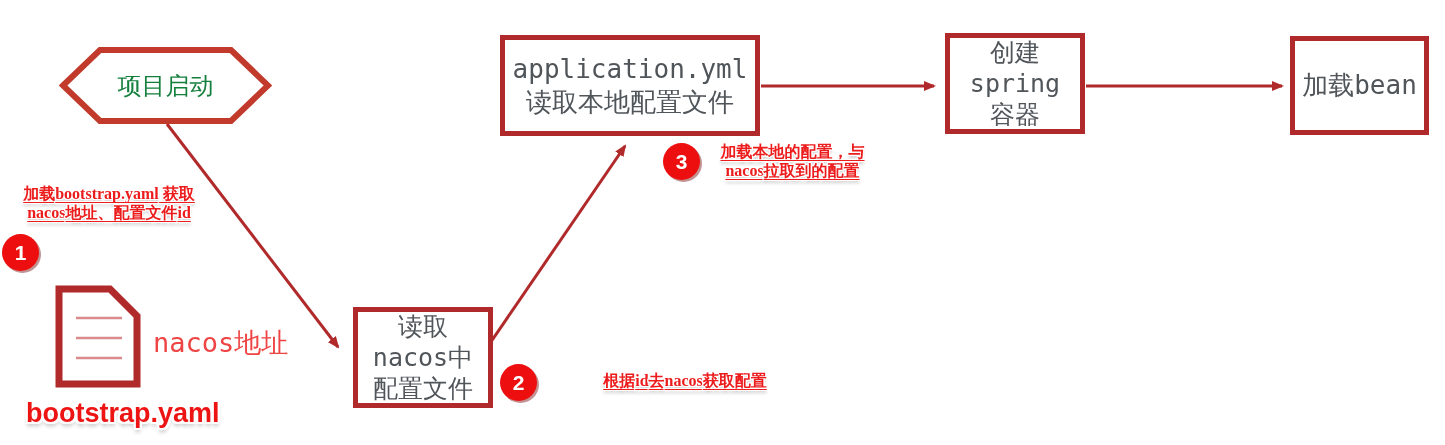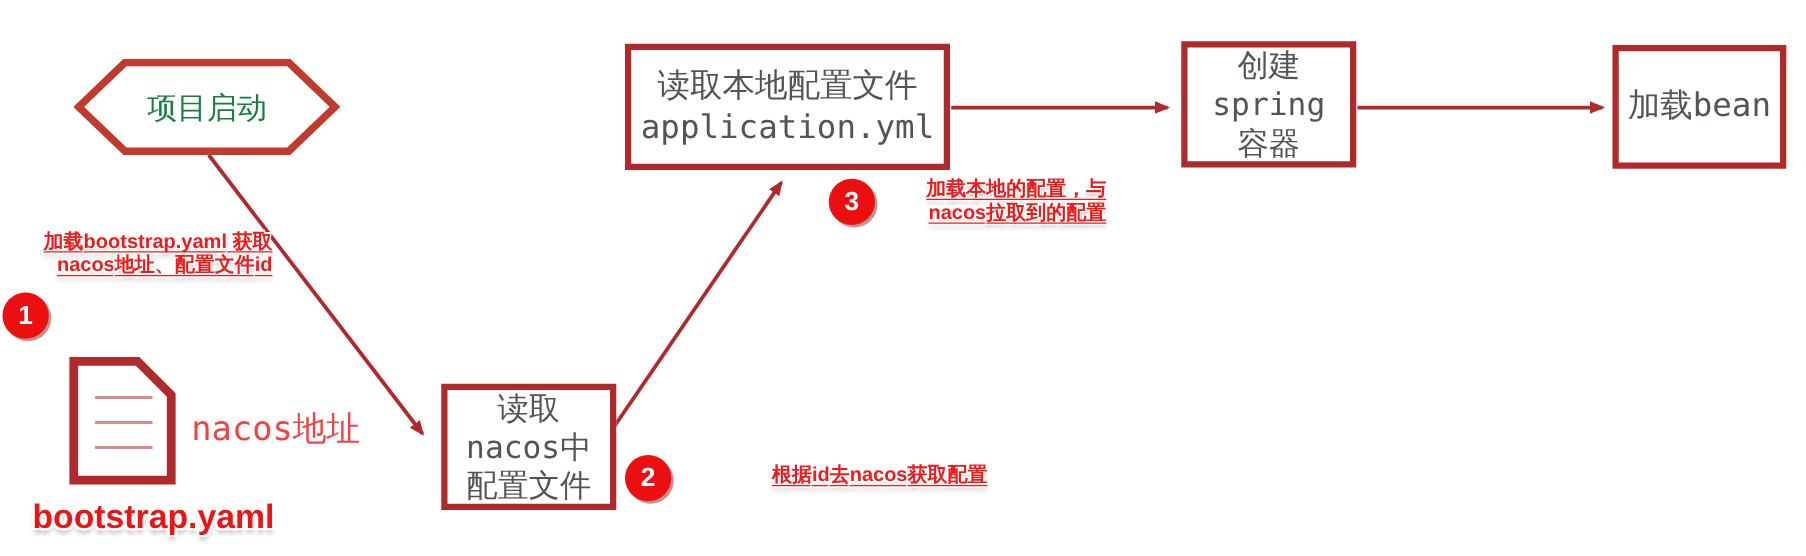--- a/index.html
+++ b/index.html
@@ -58,22 +58,22 @@
     font-family:"Liberation Sans",sans-serif;font-weight:700;font-size:21px;
     display:flex;align-items:center;justify-content:center;
     box-shadow:2px 2px 0 rgba(120,16,16,0.45);
   }
   .badge-1{left:2px;top:234px;}
   .badge-2{left:500px;top:364px;}
   .badge-3{left:663px;top:143px;}
 
   
   .note{
-    position:absolute;color:#ED1C1C;text-align:right;
-    font-family:Liberation Sans, sans-serif;font-weight:700;
+    position:absolute;color:#ED1C1C;text-align:center;
+    font-family:Liberation Serif, serif;font-weight:700;
     font-size:16px;line-height:19px;
     text-shadow:
       -1px -1px 0 #fff, 1px -1px 0 #fff, -1px 1px 0 #fff, 1px 1px 0 #fff,
       0 -1px 0 #fff, 0 1px 0 #fff, -1px 0 0 #fff, 1px 0 0 #fff,
       0 3px 3px rgba(0,0,0,0.28);
   }
   .note .nline{text-decoration:underline;text-underline-offset:3px;white-space:nowrap;}
   .note-1{left:0px;top:184px;width:218px;}
   .note-2{left:580px;top:371px;width:210px;}
   .note-3{left:700px;top:142px;width:185px;font-size:16px;}
@@ -96,22 +96,22 @@
   </svg>
 
   <div class="hex">
     <svg width="213" height="77" viewBox="0 0 213 77">
       <polygon points="4,38.5 41,3 172,3 209,38.5 172,74 41,74"></polygon>
     </svg>
     <span class="hex-label">项目启动</span>
   </div>
 
   <div class="box box-read-local">
+    <div class="ln">application.yml</div>
     <div class="ln">读取本地配置文件</div>
-    <div class="ln">application.yml</div>
   </div>
 
   <div class="box box-create-spring">
     <div class="ln">创建</div>
     <div class="ln">spring</div>
     <div class="ln">容器</div>
   </div>
 
   <div class="box box-load-bean">
     <div class="ln">加载bean</div>

